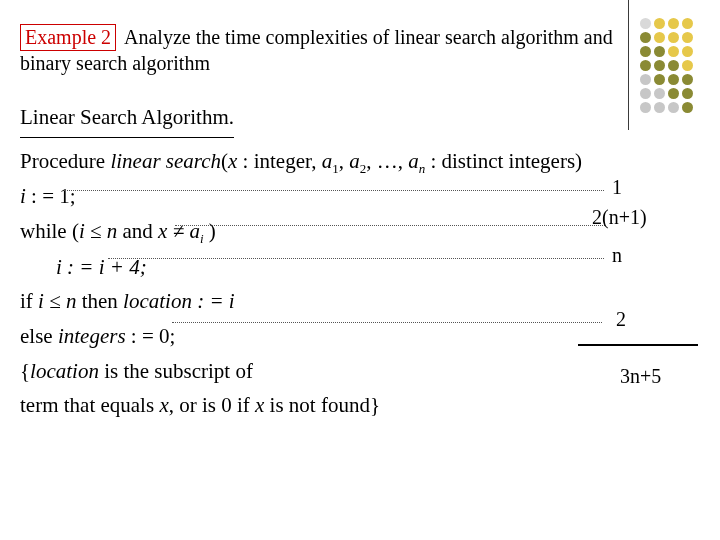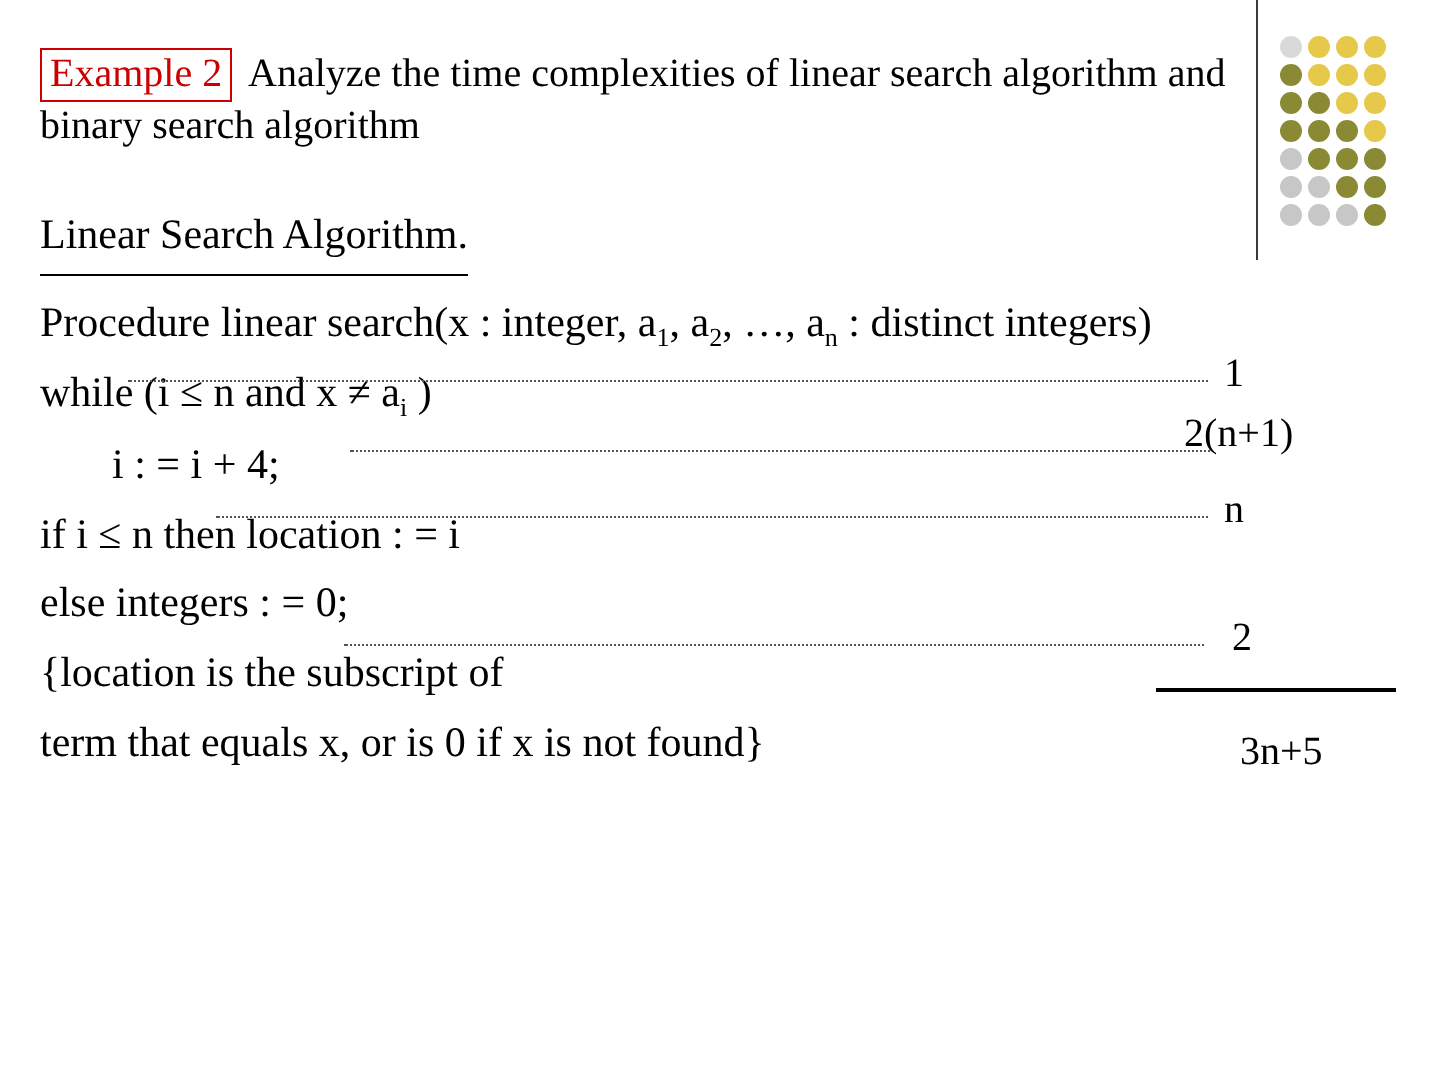--- a/index.html
+++ b/index.html
@@ -4,21 +4,21 @@
 <style>
   html,body{margin:0;padding:0;width:720px;height:540px;background:#fff;font-family:"Times New Roman",Times,serif;color:#000;overflow:hidden}
   .slide{position:relative;width:720px;height:480px}
   .sep-line{position:absolute;left:628px;top:0;width:0;height:130px;border-left:1px solid #3a3a3a}
   .deco{position:absolute;left:640px;top:18px;display:grid;grid-template-columns:repeat(4,11px);grid-template-rows:repeat(7,11px);gap:3px}
   .deco span{width:11px;height:11px;border-radius:50%}
   .header{position:absolute;left:20px;top:24px;width:595px;font-size:20px;line-height:1.25}
   .example-box{display:inline-block;border:1px solid #c00;color:#c00;padding:0 4px;margin-right:4px}
   .algo{position:absolute;left:20px;top:100px;width:600px;font-size:21px;line-height:1.65}
   .algo .title{border-bottom:1px solid #000;display:inline-block;padding-bottom:2px;margin-bottom:6px}
-  .i{}
+  .i{font-style:italic}
   .sub{font-size:0.62em;vertical-align:sub}
   .algo .ind{padding-left:36px}
   .algo .row{position:relative}
   .dots{position:absolute;height:0;border-top:1px dotted #555}
   .d1{left:64px;top:190px;width:540px}
   .d2{left:175px;top:225px;width:430px}
   .d3{left:108px;top:258px;width:496px}
   .d4{left:172px;top:322px;width:430px}
   .ann{position:absolute;font-size:20px}
   .a1{left:612px;top:176px}
@@ -68,20 +68,21 @@
 <div class="header">
   <span class="example-box">Example 2</span>
   <span>Analyze the time complexities of linear search algorithm and binary search algorithm</span>
 </div>
 
 <div class="algo">
   <div class="row"><span class="title">Linear Search Algorithm.</span></div>
   <div class="row">
     <span>Procedure </span><span class="i">linear search</span><span>(</span><span class="i">x</span><span> : integer, </span><span class="i">a</span><span class="sub">1</span><span>, </span><span class="i">a</span><span class="sub">2</span><span>, …, </span><span class="i">a</span><span class="sub i">n</span><span> : distinct integers)</span>
   </div>
+  <div class="row"><span class="i">i</span> <span>: = 1;</span></div>
   <div class="row"><span>while (</span><span class="i">i ≤ n</span><span> and </span><span class="i">x ≠ a</span><span class="sub i">i</span><span> )</span></div>
   <div class="row ind"><span class="i">i : = i + 4;</span></div>
   <div class="row"><span>if </span><span class="i">i ≤ n</span><span> then </span><span class="i">location : = i</span></div>
   <div class="row"><span>else </span><span class="i">integers</span><span> : = 0;</span></div>
   <div class="row"><span>{</span><span class="i">location</span><span> is the subscript of</span></div>
   <div class="row"><span>term that equals </span><span class="i">x</span><span>, or is 0 if </span><span class="i">x</span><span> is not found}</span></div>
 </div>
 
 <div class="dots d1"></div>
 <div class="dots d2"></div>

